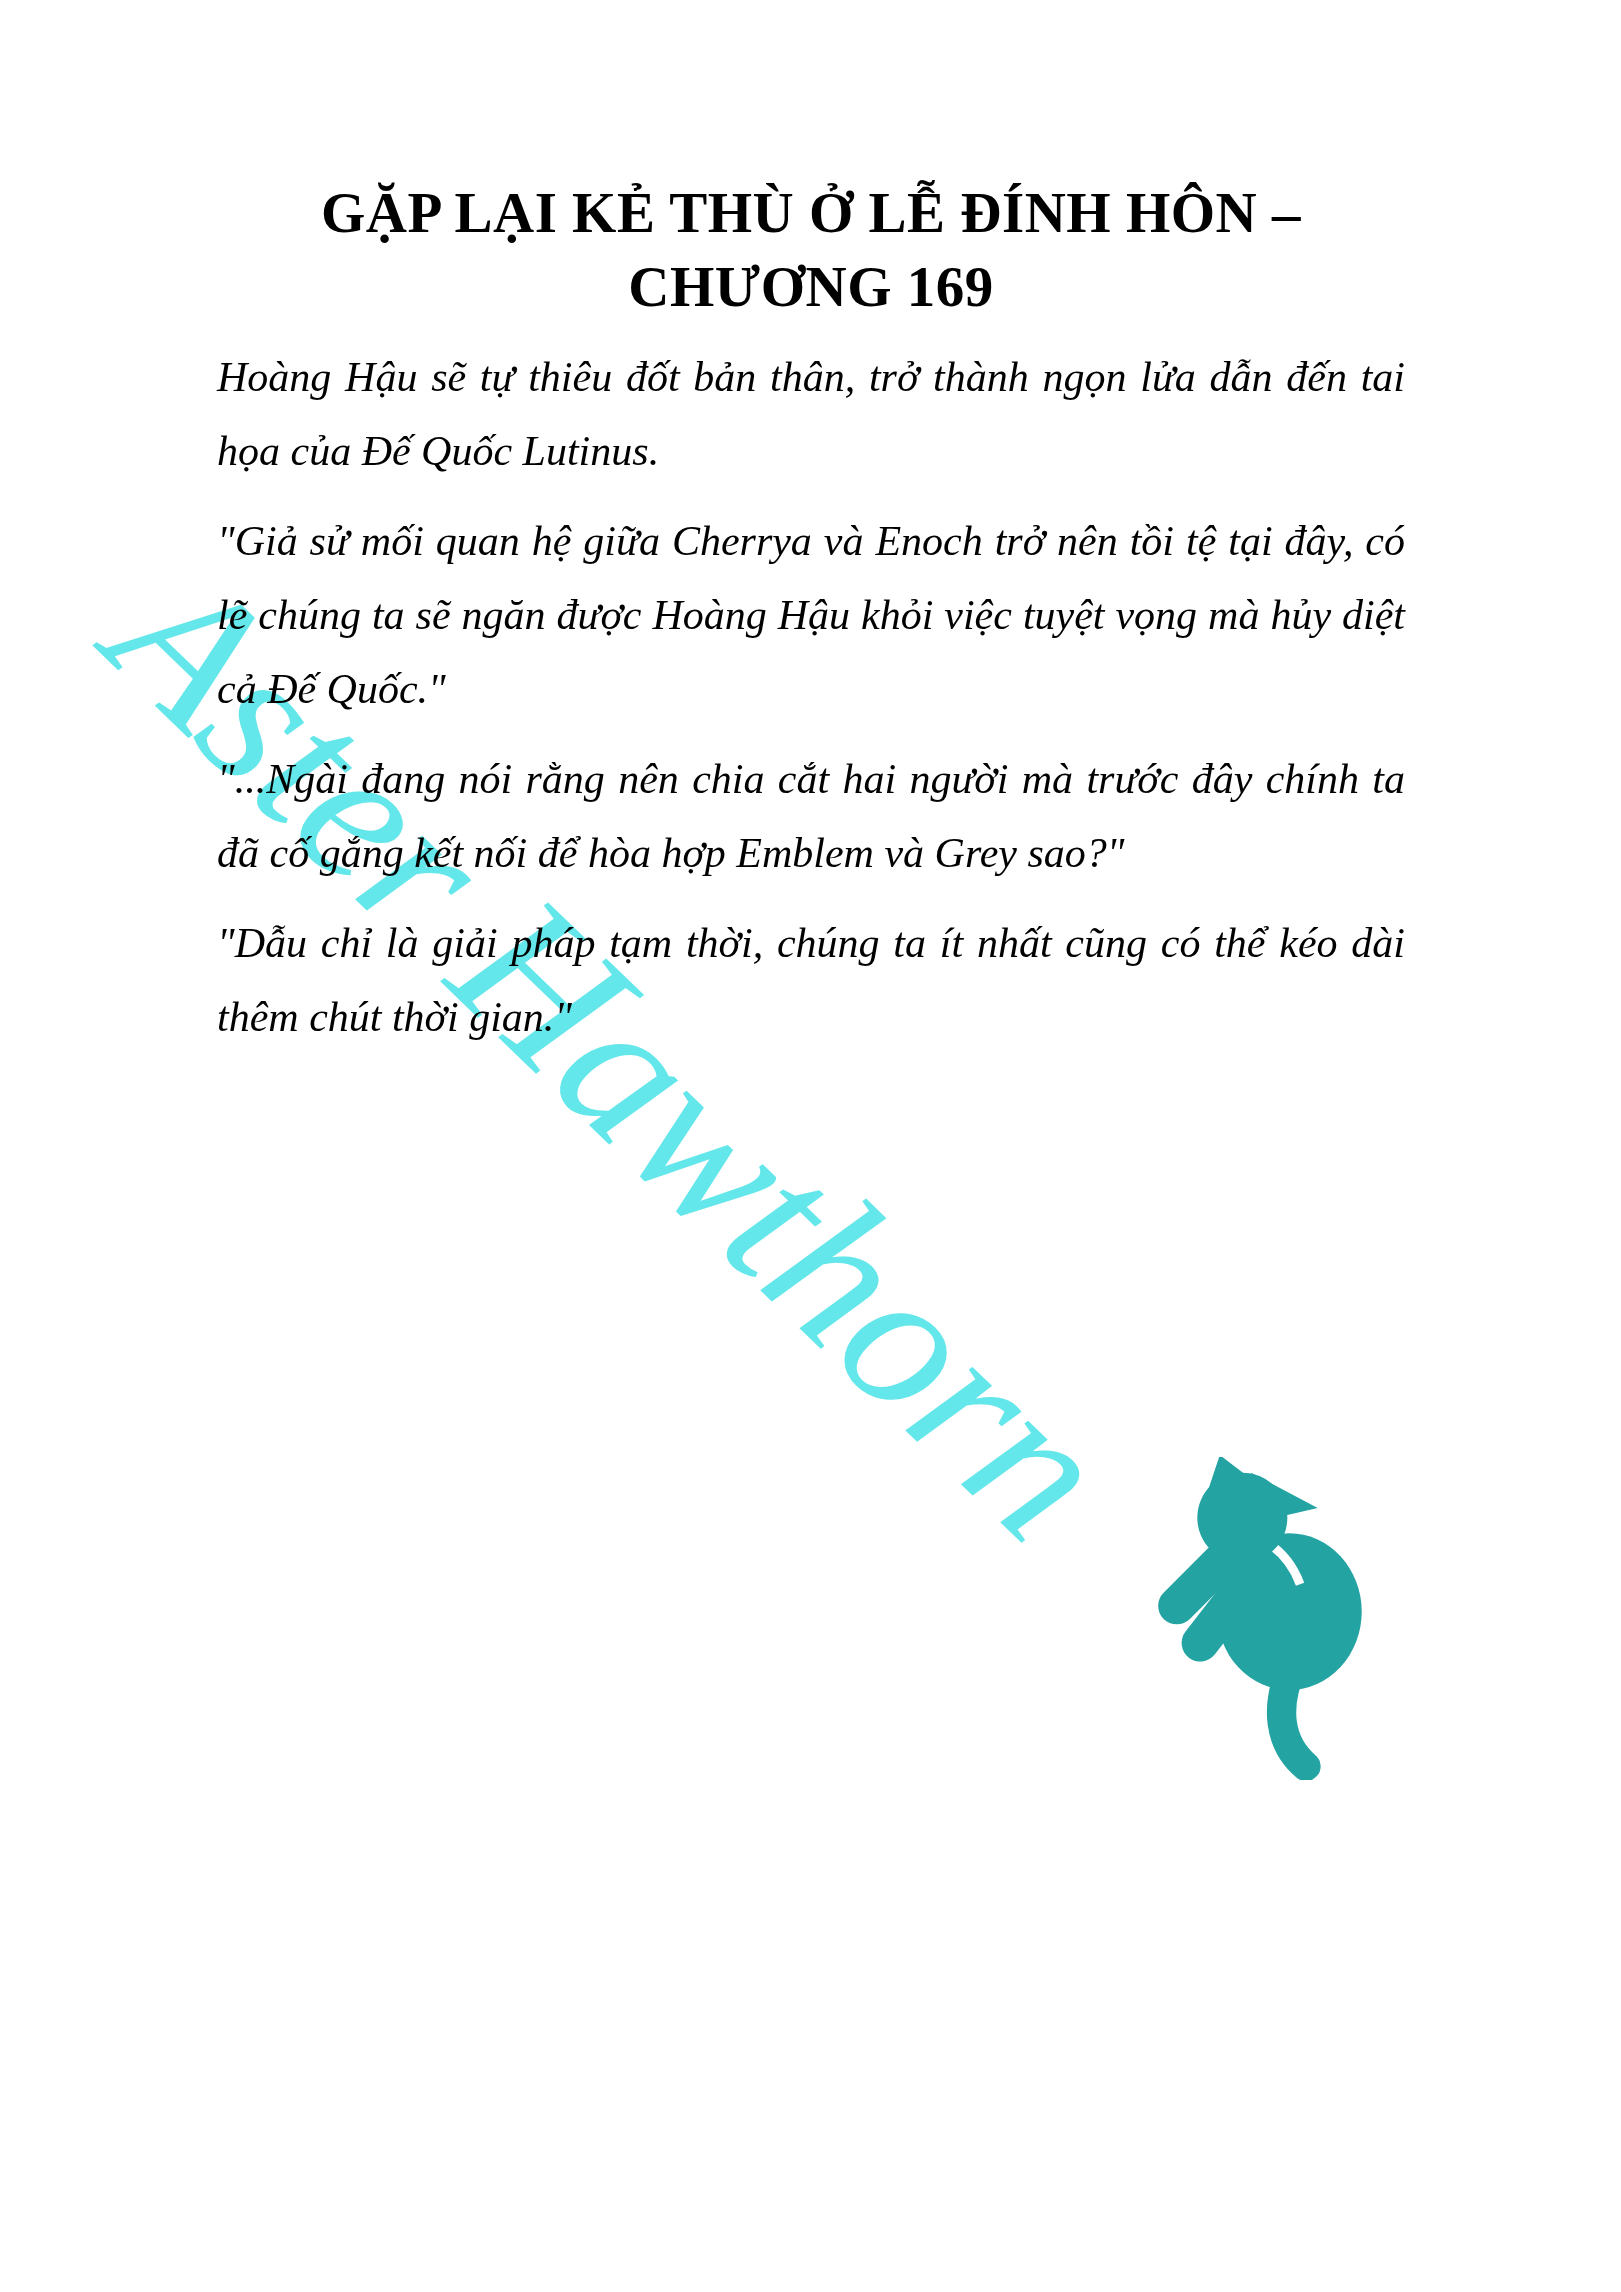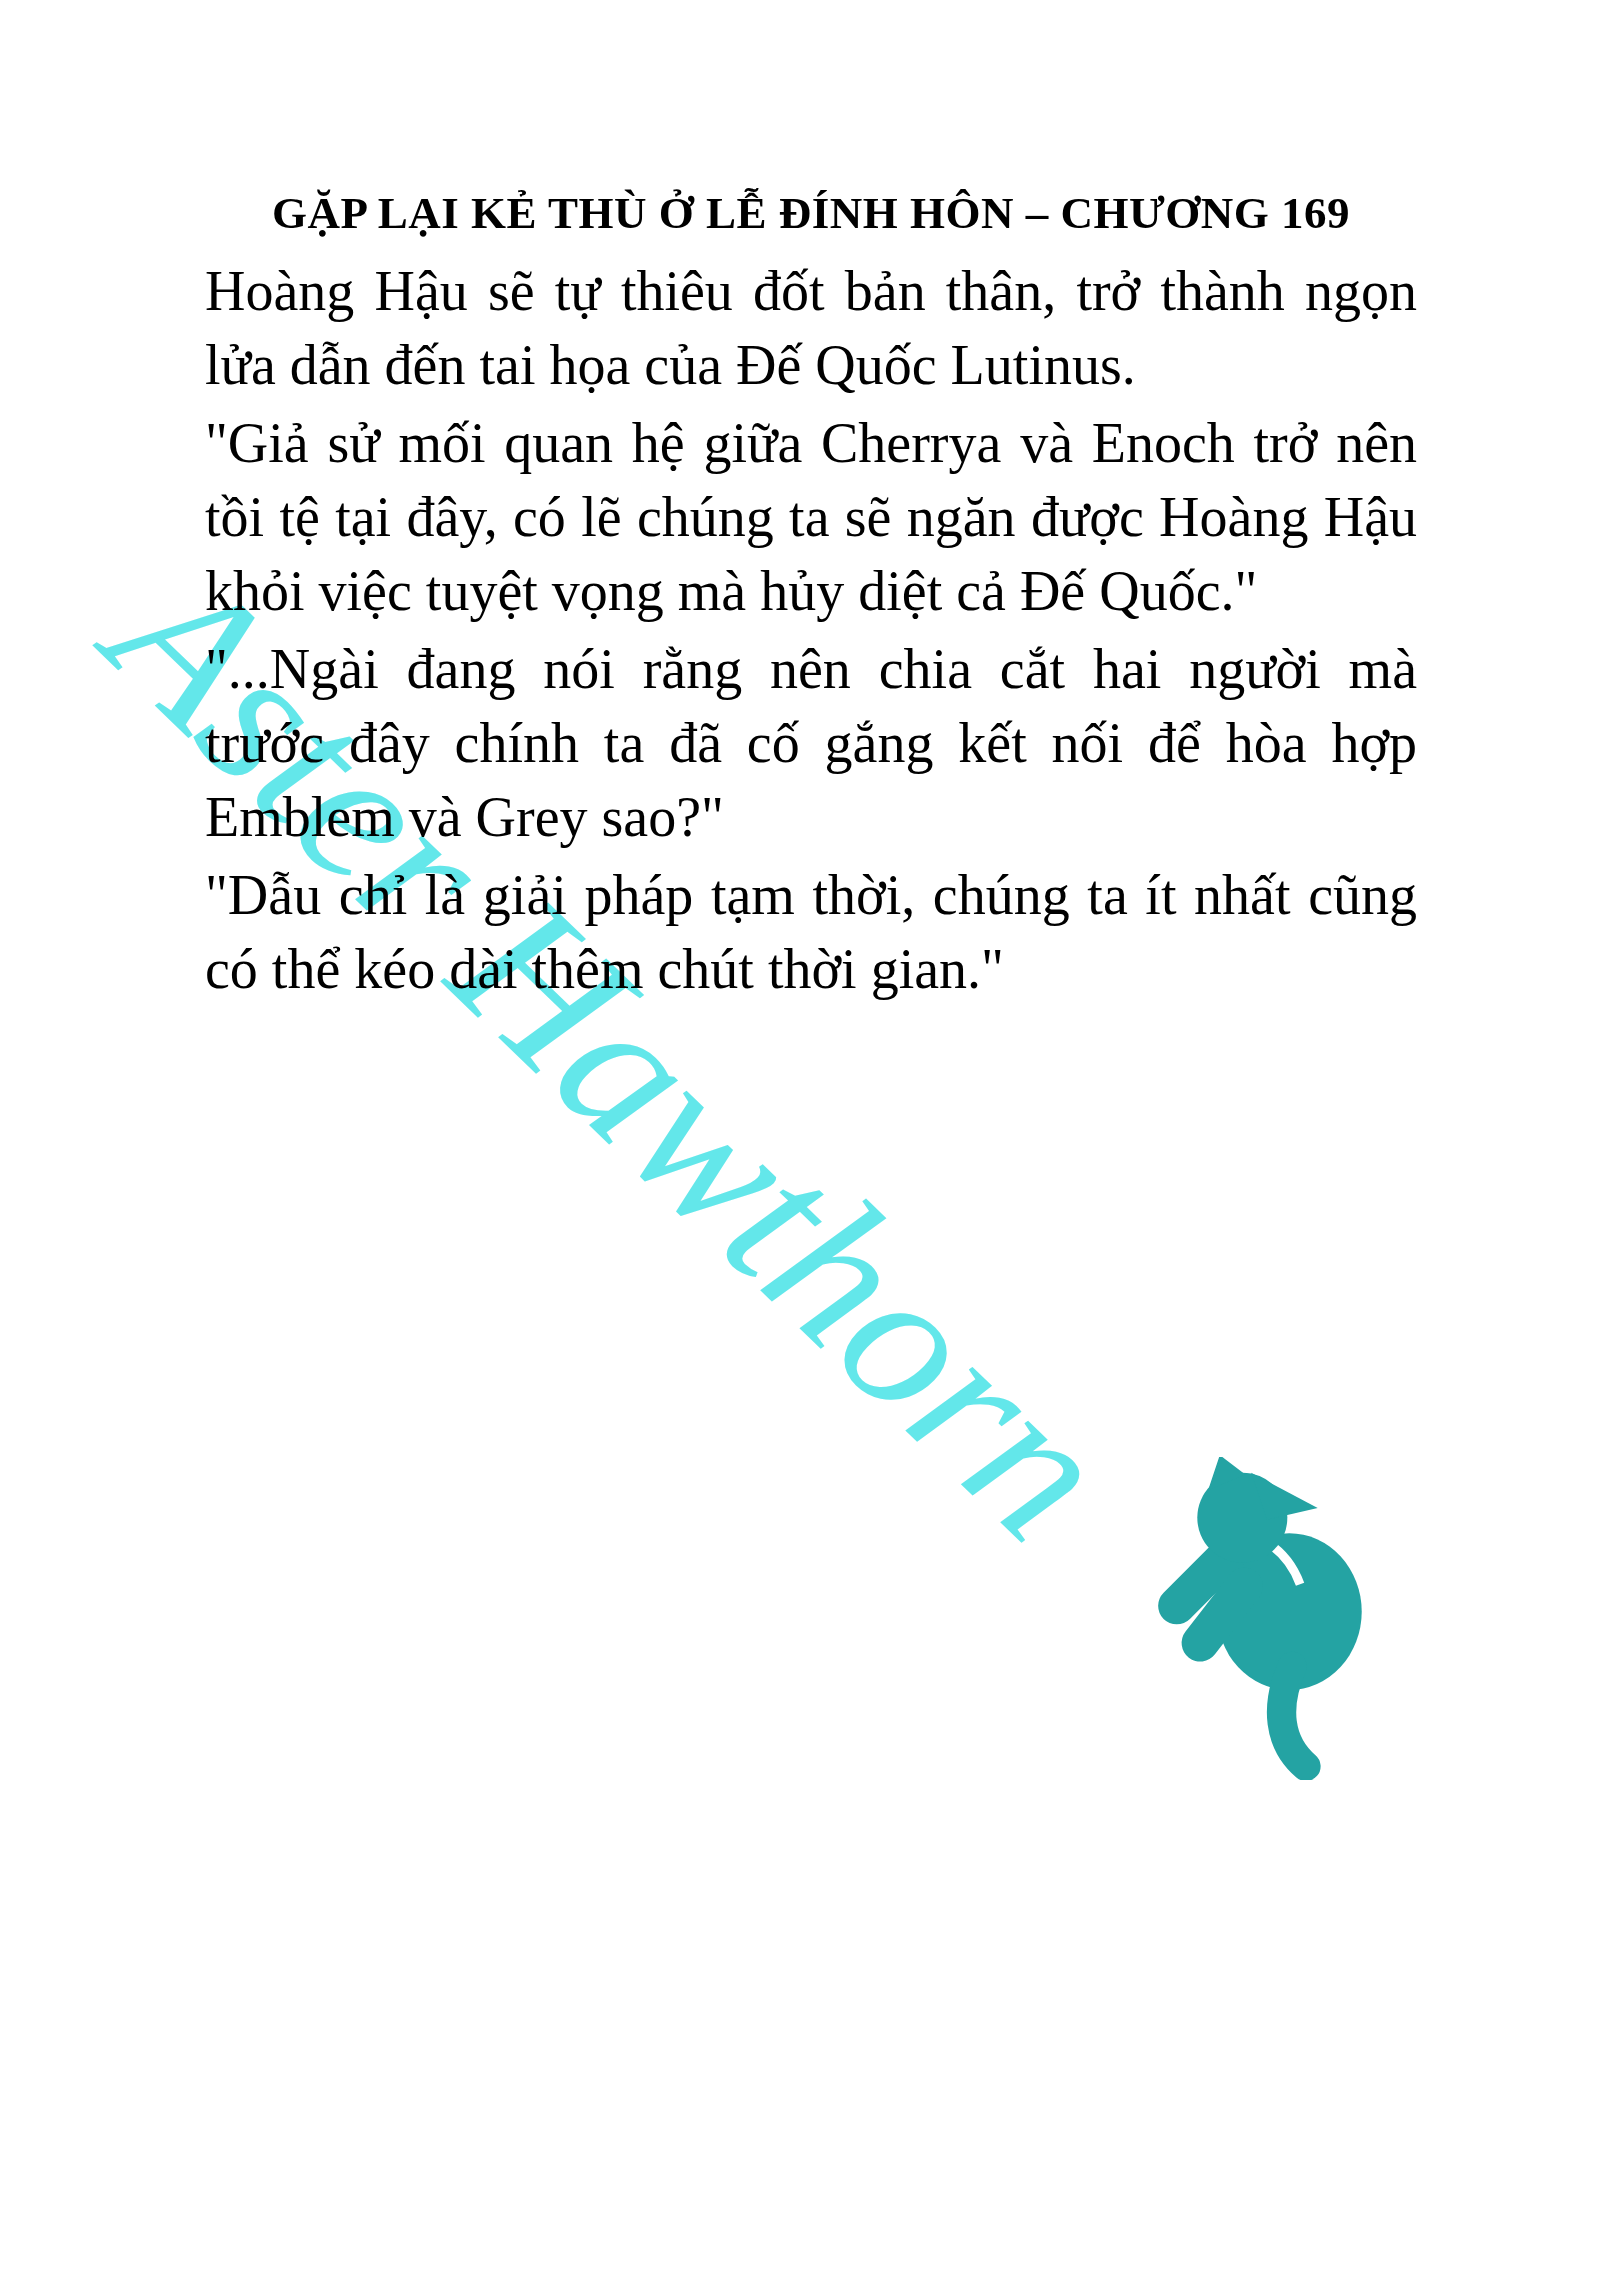--- a/index.html
+++ b/index.html
@@ -43,31 +43,32 @@
   }
   .content {
     position: absolute;
     left: 201px;
     top: 0;
     width: 1220px;
     z-index: 2;
   }
   .chapter-title {
     margin: 176px 0 0 0;
-    font-size: 45px;
+    font-size: 57px;
     font-weight: bold;
     line-height: 74px;
     text-align: center;
     letter-spacing: 0.5px;
   }
   .content p {
-    font-size: 56px;
+    font-size: 42px;
     line-height: 74px;
     text-align: justify;
-    margin: 4px;
+    margin: 16px;
+    font-style: italic;
   }
   .p1 { margin-top: 130px; }
   .p2 { margin-top: 98px; }
   .p3 { margin-top: 98px; }
   .p4 { margin-top: 100px; }
   .p5 { margin-top: 99px; }
   .p6 { margin-top: 102px; }
 </style>
 </head>
 <body>

